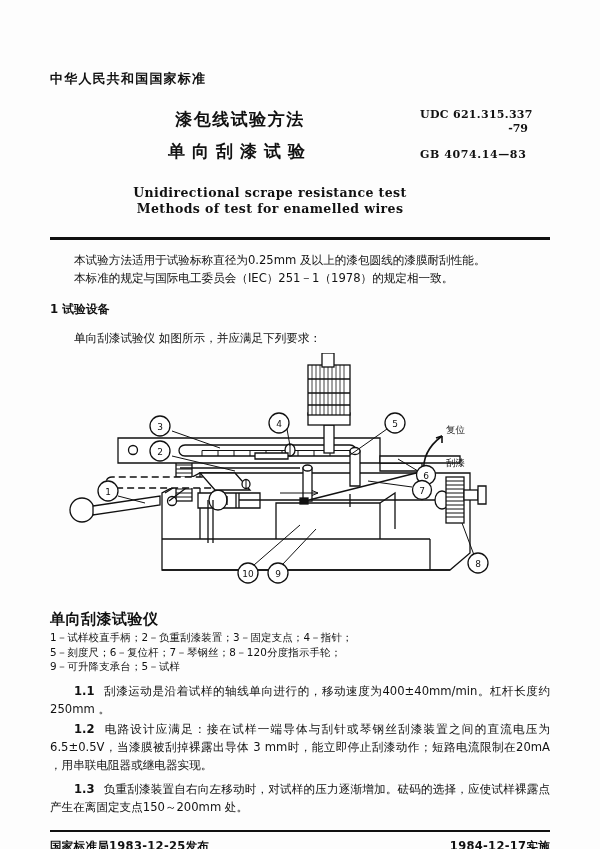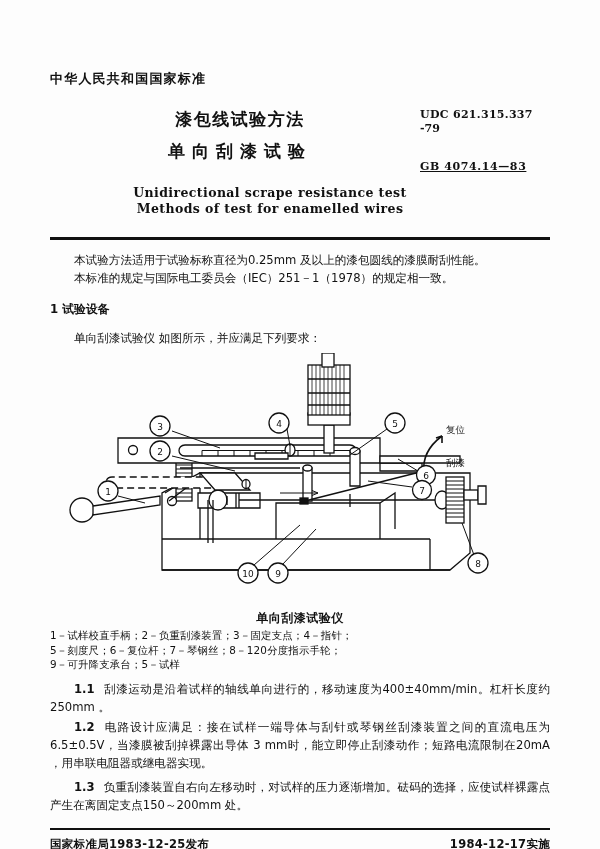--- a/index.html
+++ b/index.html
@@ -56,22 +56,22 @@
   .code-block {
     position: absolute;
     right: 0px;
     top: 0px;
     width: 130px;
     font-family: "DejaVu Serif", "Liberation Serif", serif;
     font-weight: bold;
     font-size: 11px;
   }
   .udc-line { white-space: nowrap; letter-spacing: 0.3px; }
-  .udc-year { text-align: left; padding-right: 22px; margin-top: 1px; }
-  .gb-line { margin-top: 25px; letter-spacing: 0.6px; white-space: nowrap; text-decoration: underline; }
+  .udc-year { text-align: right; padding-right: 22px; margin-top: 1px; }
+  .gb-line { margin-top: 13px; letter-spacing: 0.6px; white-space: nowrap; }
 
   .en-title {
     margin-top: 22px;
     text-align: center;
     padding-right: 60px;
     font-family: "DejaVu Serif", "Liberation Serif", serif;
     font-weight: bold;
     font-size: 12.5px;
     line-height: 16px;
     letter-spacing: 0.4px;
@@ -110,22 +110,21 @@
 
   
   .figure {
     position: relative;
     width: 500px;
     height: 255px;
     margin-top: 6px;
   }
   .figure svg { display: block; }
   .fig-title {
-    text-align: center;
-    font-size: 12px;
+    font-size: 15px;
     font-weight: bold;
     margin-top: 2px;
     letter-spacing: 0.5px;
   }
   .legend {
     text-align: left;
     font-size: 10.4px;
     line-height: 14.5px;
     margin-top: 1px;
     letter-spacing: 0.2px;

